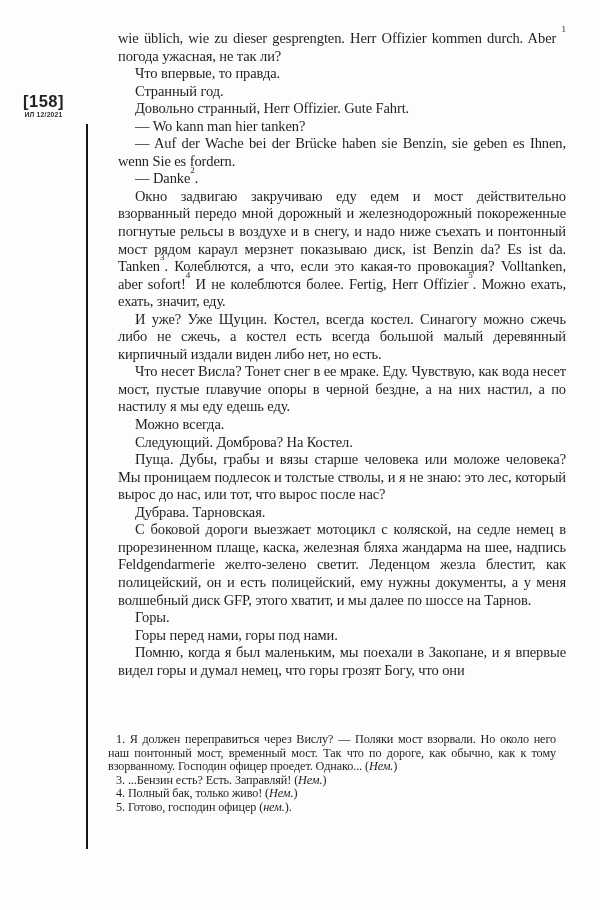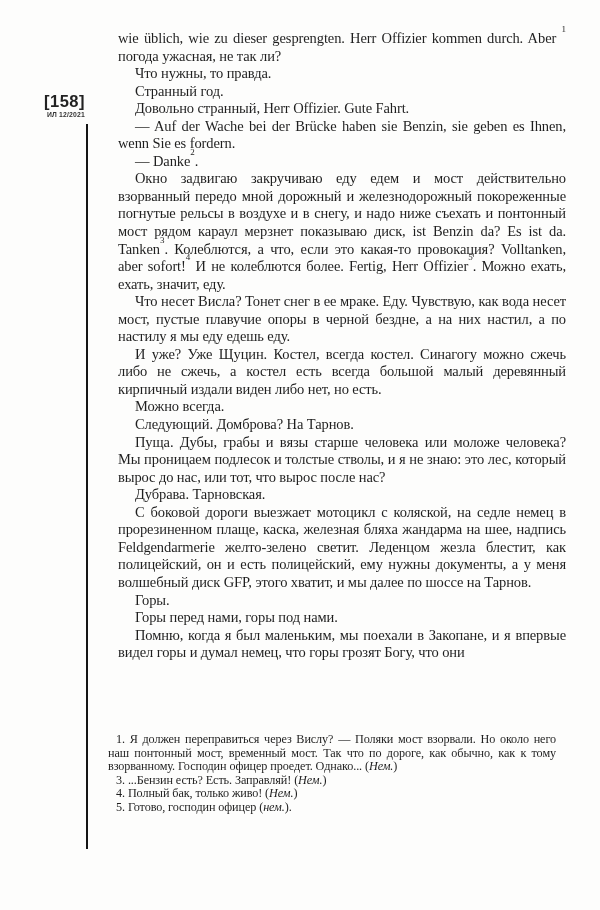--- a/index.html
+++ b/index.html
@@ -7,23 +7,23 @@
     position: relative;
     width: 600px;
     height: 910px;
     background: #fdfdfc;
     overflow: hidden;
     font-family: "Liberation Serif", serif;
     color: #1f1f1f;
   }
   .marker {
     position: absolute;
-    left: 44px;
+    left: 23px;
     top: 93px;
-    text-align: right;
+    text-align: center;
     font-family: "Liberation Sans", sans-serif;
   }
   .pagenum {
     font-size: 16.5px;
     font-weight: 600;
     letter-spacing: 0.5px;
     color: #222;
     line-height: 1;
   }
   .issue {
@@ -89,30 +89,31 @@
 
   <div class="marker">
     <div class="pagenum">[158]</div>
     <div class="issue">ИЛ 12/2021</div>
   </div>
 
   <div class="rule"></div>
 
   <div class="bodytext">
       <p class="">wie üblich, wie zu dieser gesprengten. Herr Offizier kommen durch. Aber <sup class="fnref">1</sup> погода ужасная, не так ли?</p>
-      <p class="indent">Что нужны, то правда.</p>
+      <p class="indent">Что впервые, то правда.</p>
       <p class="indent">Странный год.</p>
       <p class="indent">Довольно странный, Herr Offizier. Gute Fahrt.</p>
+      <p class="indent">— Wo kann man hier tanken?</p>
       <p class="indent">— Auf der Wache bei der Brücke haben sie Benzin, sie geben es Ihnen, wenn Sie es fordern.</p>
       <p class="indent">— Danke<sup class="fnref">2</sup>.</p>
       <p class="indent">Окно задвигаю закручиваю еду едем и мост действительно взорванный передо мной дорожный и железнодорожный покореженные погнутые рельсы в воздухе и в снегу, и надо ниже съехать и понтонный мост рядом караул мерзнет показываю диск, ist Benzin da? Es ist da. Tanken<sup class="fnref">3</sup>. Колеблются, а что, если это какая-то провокация? Volltanken, aber sofort!<sup class="fnref">4</sup> И не колеблются более. Fertig, Herr Offizier<sup class="fnref">5</sup>. Можно ехать, ехать, значит, еду.</p>
+      <p class="indent">И уже? Уже Щуцин. Костел, всегда костел. Синагогу можно сжечь либо не сжечь, а костел есть всегда большой малый деревянный кирпичный издали виден либо нет, но есть.</p>
       <p class="indent">Что несет Висла? Тонет снег в ее мраке. Еду. Чувствую, как вода несет мост, пустые плавучие опоры в черной бездне, а на них настил, а по настилу я мы еду едешь еду.</p>
-      <p class="indent">И уже? Уже Щуцин. Костел, всегда костел. Синагогу можно сжечь либо не сжечь, а костел есть всегда большой малый деревянный кирпичный издали виден либо нет, но есть.</p>
       <p class="indent">Можно всегда.</p>
-      <p class="indent">Следующий. Домброва? На Тарнов.</p>
+      <p class="indent">Следующий. Домброва? На Костел.</p>
       <p class="indent">Пуща. Дубы, грабы и вязы старше человека или моложе человека? Мы проницаем подлесок и толстые стволы, и я не знаю: это лес, который вырос до нас, или тот, что вырос после нас?</p>
       <p class="indent">Дубрава. Тарновская.</p>
       <p class="indent">С боковой дороги выезжает мотоцикл с коляской, на седле немец в прорезиненном плаще, каска, железная бляха жандарма на шее, надпись Feldgendarmerie желто-зелено светит. Леденцом жезла блестит, как полицейский, он и есть полицейский, ему нужны документы, а у меня волшебный диск GFP, этого хватит, и мы далее по шоссе на Тарнов.</p>
       <p class="indent">Горы.</p>
       <p class="indent">Горы перед нами, горы под нами.</p>
       <p class="indent">Помню, когда я был маленьким, мы поехали в Закопане, и я впервые видел горы и думал немец, что горы грозят Богу, что они</p>
     </div>
 
   <div class="footnotes">
       <p>1. Я должен переправиться через Вислу? — Поляки мост взорвали. Но около него наш понтонный мост, временный мост. Так что по дороге, как обычно, как к тому взорванному. Господин офицер проедет. Однако... (<i>Нем.</i>)</p>

